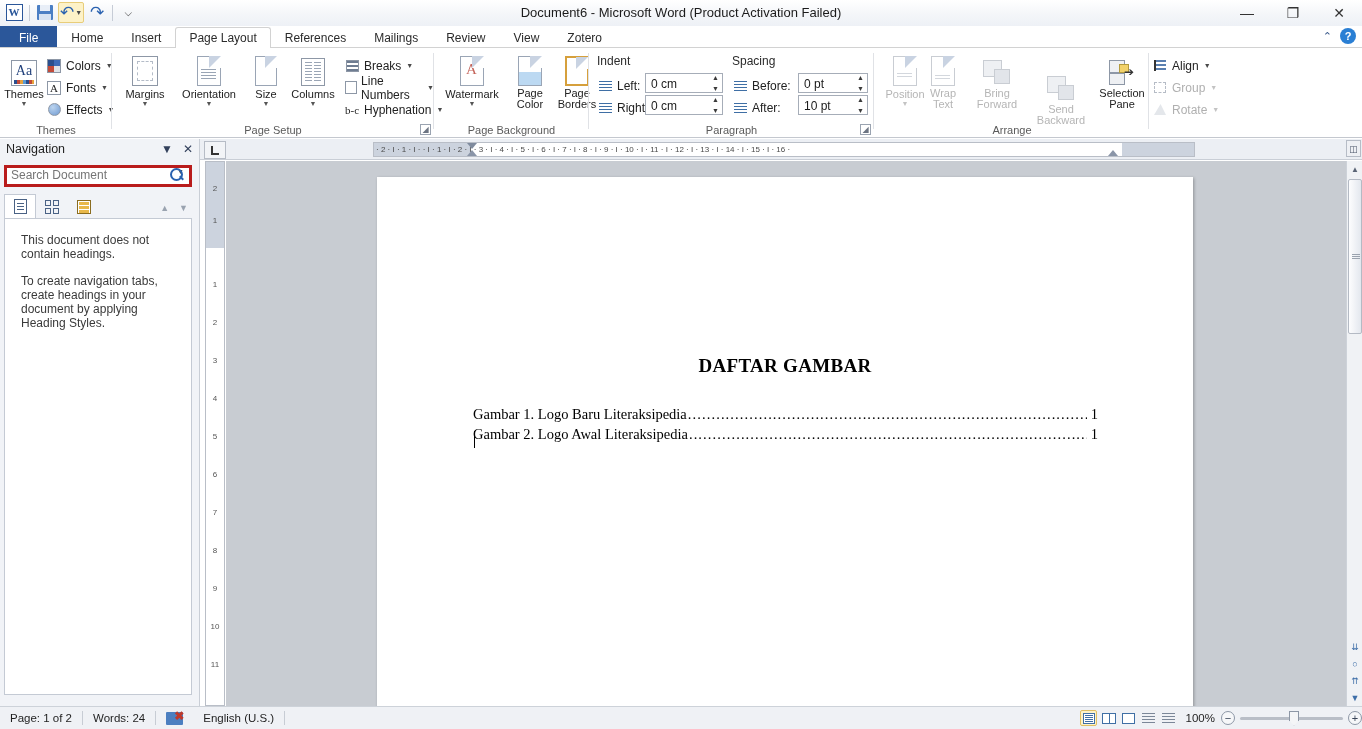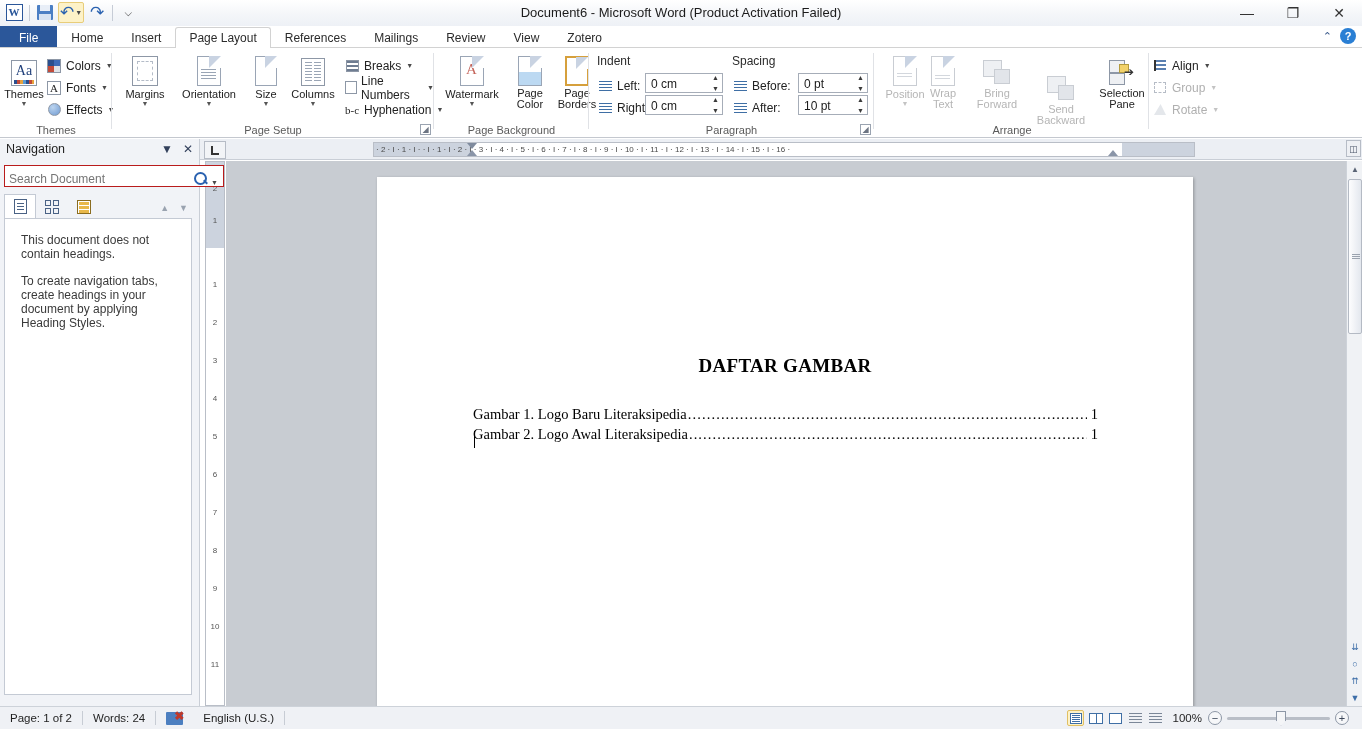--- a/index.html
+++ b/index.html
@@ -151,22 +151,22 @@
 
   
   .navpane {
     position: absolute; top: 139px; left: 0; width: 200px; height: 567px;
     background: #f1f3f7; border-right: 1px solid #c9ced6;
   }
   .nav-title { position: absolute; top: 3px; left: 6px; font-size: 12.5px; color: #1f1f1f; }
   .nav-ctrls { position: absolute; top: 3px; right: 6px; display: flex; gap: 10px; align-items: center; }
   .nav-ctrls span { color: #33415c; font-size: 12px; }
   .nav-search {
-    position: absolute; top: 26px; left: 4px; width: 220px; height: 22px;
-    background: #fff; border: 1px solid #b91c1c; display: flex; align-items: flex-end;
+    position: absolute; top: 26px; left: 4px; width: 188px; height: 22px;
+    background: #fff; border: 3px solid #b91c1c; display: flex; align-items: flex-start;
   }
   .nav-search input {
     flex: 1; border: none; outline: none; font-size: 12px; color: #8a8a8a;
     padding: 0 4px; font-family: "Liberation Sans", sans-serif; background: transparent;
   }
   .mag { width: 14px; height: 14px; position: relative; margin-right: 2px; }
   .mag:before { content:""; position:absolute; left:0; top:0; width:9px; height:9px;
     border: 2px solid #2a62b0; border-radius: 50%; }
   .mag:after { content:""; position:absolute; left:9px; top:9px; width:5px; height:2px;
     background:#2a62b0; transform: rotate(45deg); }
@@ -250,21 +250,21 @@
     position: absolute; bottom: 0; left: 0; width: 1362px; height: 23px;
     background: #eff1f5; border-top: 1px solid #cdd2d9;
     display: flex; align-items: center; font-size: 11.5px; color: #1f1f1f;
   }
   .st-item { padding: 0 10px; height: 23px; display: flex; align-items: center; gap: 5px; }
   .st-sep { width: 1px; height: 14px; background: #c7ccd4; }
   .proof-ico { width: 17px; height: 13px; position: relative; }
   .proof-ico .bk { position: absolute; inset: 0; background: #4c7fc0; border-radius: 1px; }
   .proof-ico .x { position: absolute; right: -1px; top: -2px; color: #c0392b; font-size: 12px;
     font-weight: bold; line-height: 12px; }
-  .st-right { margin-left: auto; display: flex; align-items: center; gap: 6px; padding-right: 13px; }
+  .st-right { margin-left: auto; display: flex; align-items: center; gap: 6px; padding-right: 0; }
   .viewbtns { display: flex; gap: 3px; align-items: center; }
   .vb { width: 17px; height: 16px; display: flex; align-items: center; justify-content: center; }
   .vb.active { background: #fdf2c8; border: 1px solid #e0bf63; border-radius: 2px; }
   .vb-lines { width: 12px; height: 11px; border: 1px solid #3f6fa5; background: #fff; }
   .vb-lines i { display: block; height: 1px; background: #3f6fa5; margin: 1px 1px 0; }
   .zoomtxt { font-size: 11.5px; min-width: 32px; text-align: right; }
   .zoomctl { display: flex; align-items: center; gap: 5px; }
   .zbtn { width: 14px; height: 14px; border-radius: 50%; border: 1px solid #8d97a6;
     color: #3a4558; font-size: 11px; line-height: 12px; text-align: center; background: #f6f7f9; }
   .ztrack { width: 103px; height: 3px; background: #b9bec7; position: relative; border-radius: 2px; }

